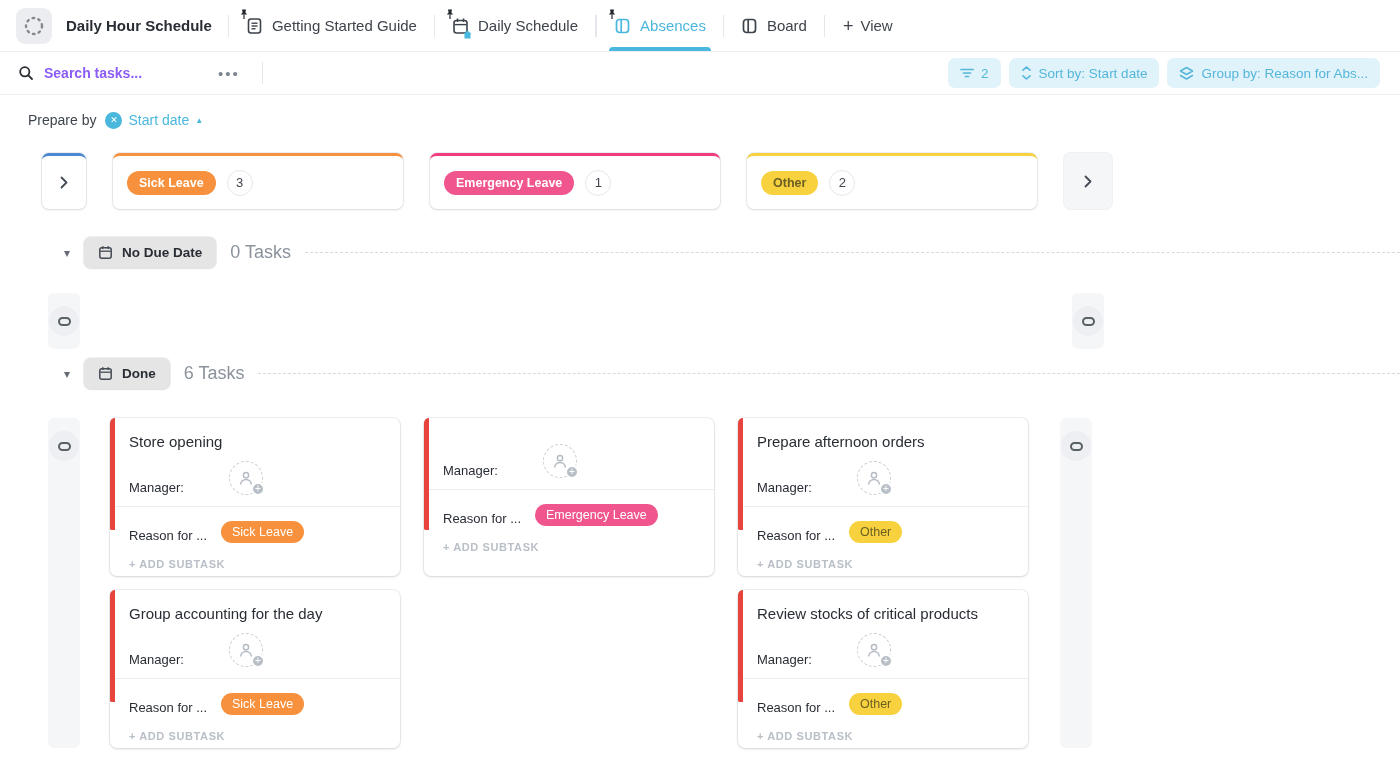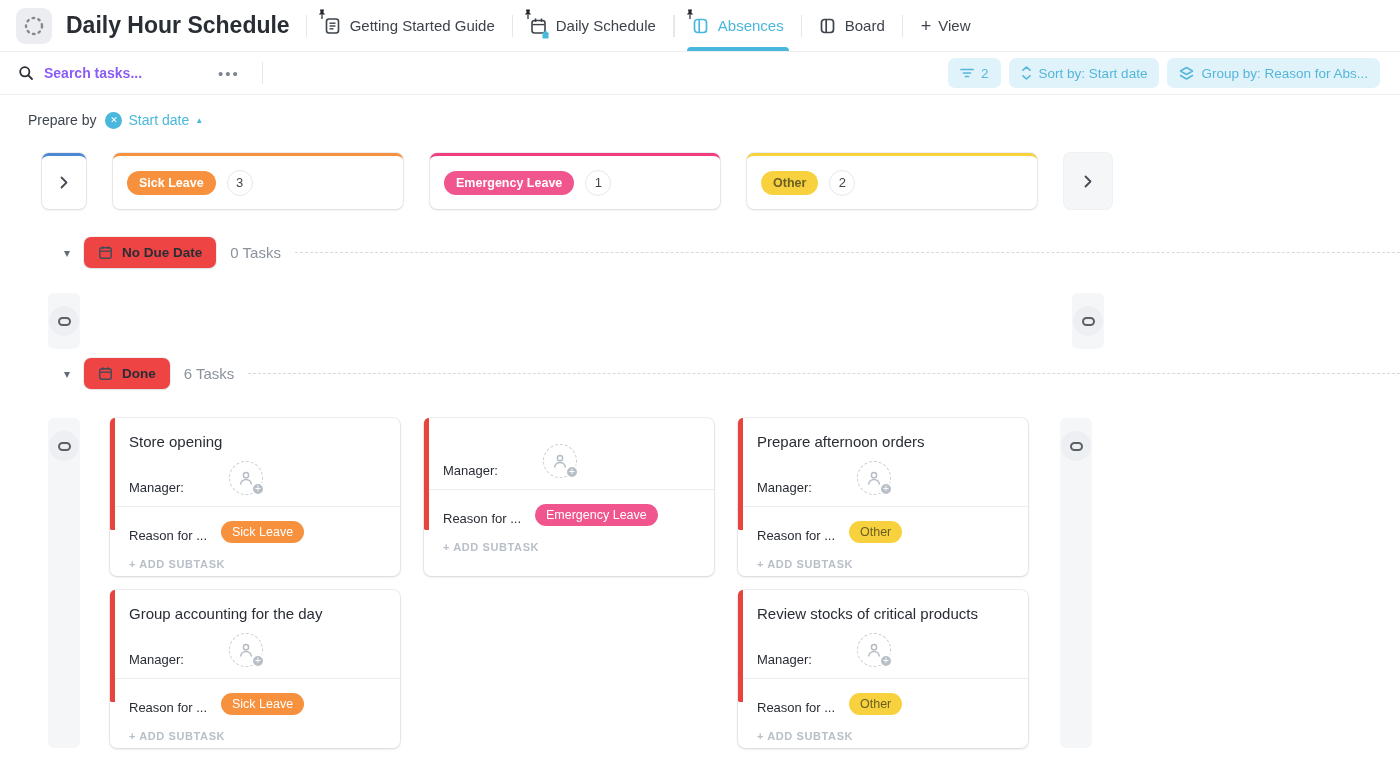--- a/index.html
+++ b/index.html
@@ -7,21 +7,21 @@
   body {
     font-family: "Liberation Sans", sans-serif;
     background:#ffffff; color:#292d34;
     -webkit-font-smoothing:antialiased;
   }
   svg { display:block; }
 
   
   .topbar { height:52px; display:flex; align-items:center; padding:0 14px 0 16px; border-bottom:1px solid #eceef2; background:#fff; }
   .ws-icon { width:36px; height:36px; border-radius:9px; background:#ecedf0; display:grid; place-items:center; margin-right:14px; flex:none; cursor:pointer; }
-  .page-title { font-size:23px; font-weight:700; color:#292d34; margin-right:16px; white-space:nowrap; }
+  .page-title { font-size:15px; font-weight:700; color:#292d34; margin-right:16px; white-space:nowrap; }
   .tb-divider { width:1px; height:22px; background:#e4e7eb; flex:none; }
   .tabs { display:flex; align-items:center; height:100%; }
   .tab { position:relative; height:100%; display:flex; align-items:center; gap:9px; padding:0 17px; font-size:15px; color:#3d434b; cursor:pointer; white-space:nowrap; }
   .tab .icon-wrap { position:relative; display:grid; place-items:center; }
   .tab .pin { position:absolute; top:-8px; left:-7px; }
   .tab.active { color:#4ab7dc; }
   .tab.active::after { content:""; position:absolute; left:12px; right:12px; bottom:0; height:4px; border-radius:4px 4px 0 0; background:#4ab7dc; }
   .home-dot { position:absolute; right:-3px; bottom:-4px; }
   .add-view { display:flex; align-items:center; gap:7px; padding:0 18px; font-size:15px; color:#40454d; cursor:pointer; height:100%; }
   .add-view .plus { font-size:18px; font-weight:400; line-height:1; color:#40454d; }
@@ -51,24 +51,24 @@
   .group-pill { border-radius:14px; padding:5px 12px; font-size:12.5px; font-weight:700; white-space:nowrap; }
   .count-badge { width:26px; height:26px; border-radius:50%; background:#fff; border:1px solid #e4e7eb; display:grid; place-items:center; font-size:13px; color:#41464e; }
   .collapsed-col { height:56px; border-radius:7px; display:grid; place-items:center; cursor:pointer; }
   .collapsed-col.left { background:#fff; border-top:3px solid #4e88d1; box-shadow:0 1px 3px rgba(0,0,0,.10), 0 0 0 1px #eef0f3; }
   .collapsed-col.right { background:#f5f6f8; box-shadow:0 0 0 1px #eef0f2; }
 
   
   .group-row { display:flex; align-items:center; gap:14px; margin:27px 0 0 22px; height:33px; }
   .group-row.second { margin-top:8px; }
   .tri { font-size:12px; color:#646b75; cursor:pointer; line-height:1; }
-  .group-card { display:flex; align-items:center; gap:9px; background:#ef4444; border-radius:7px; padding:8px 14px;
+  .group-card { display:flex; align-items:center; gap:9px; background:#e5e5e5; border-radius:7px; padding:8px 14px;
     box-shadow:0 1px 2px rgba(0,0,0,.07), 0 0 0 1px #eef0f3; cursor:pointer; }
   .group-card b { font-size:13.5px; font-weight:700; color:#292d34; white-space:nowrap; }
-  .task-count { font-size:15px; color:#8b929c; white-space:nowrap; }
+  .task-count { font-size:18px; color:#8b929c; white-space:nowrap; }
   .dash { flex:1; border-top:1px dashed #d6dade; height:0; }
 
   
   .lane { margin-top:24px; }
   .lane.done { margin-top:28px; padding-bottom:10px;gap:24px; }
   .rail { width:32px; background:#f5f6f8; border-radius:6px; justify-self:center; display:flex; justify-content:center; cursor:pointer; }
   .rail.small { height:56px; align-items:center; }
   .rail.tall { align-self:stretch; height:100%; min-height:330px; padding-top:13px; align-items:flex-start; }
   .oval-chip { width:30px; height:30px; border-radius:50%; background:#edeff2; display:grid; place-items:center; flex:none; }
   .oval-chip i { display:block; width:13px; height:9px; border:2px solid #596066; border-radius:5px; }

